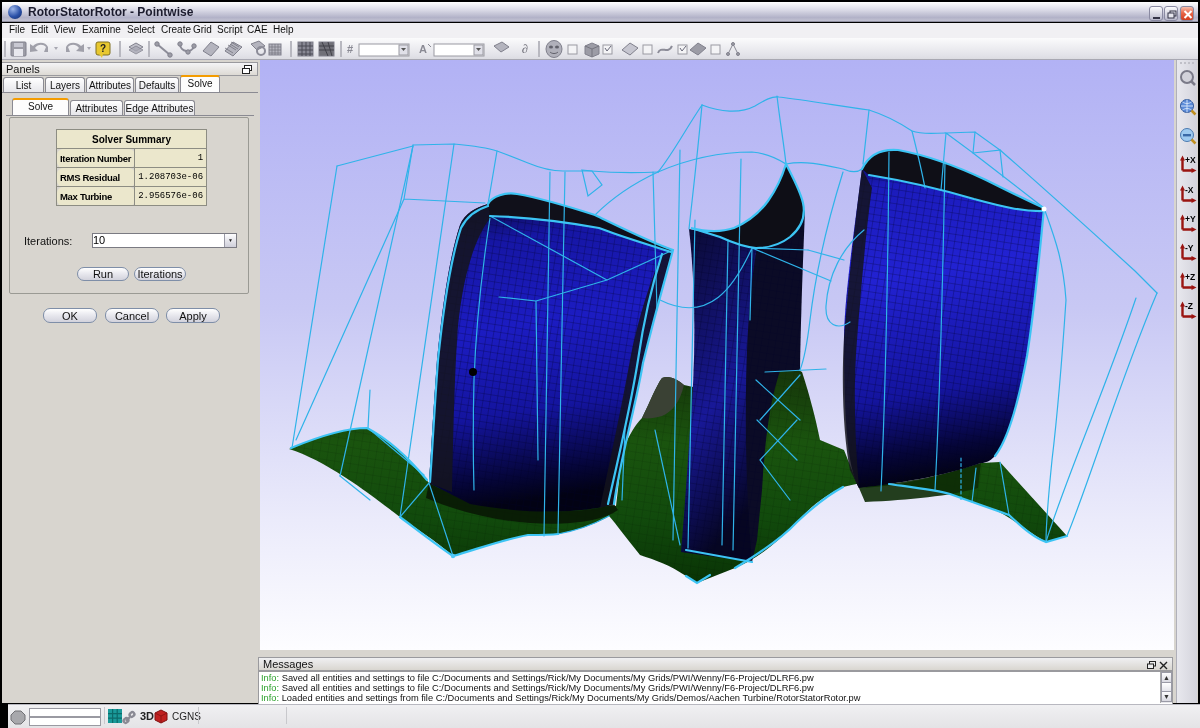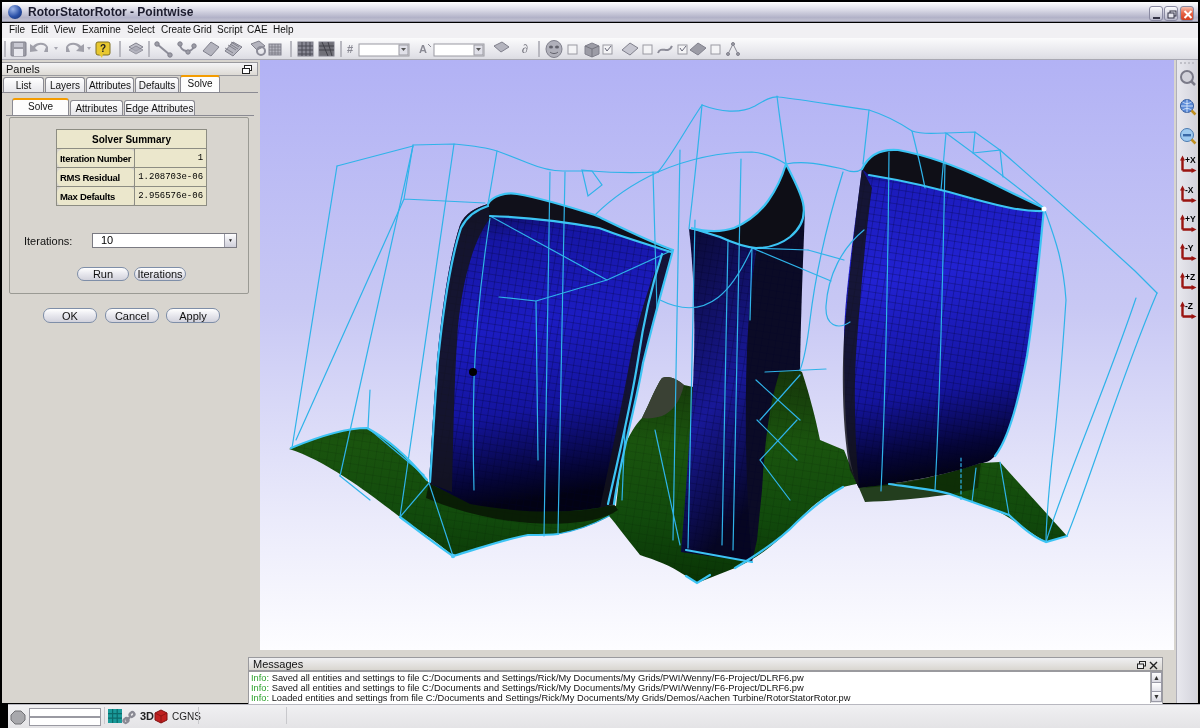--- a/index.html
+++ b/index.html
@@ -32,25 +32,25 @@
 .tab.active{background:#fdfdfd;border-top:2px solid #f49c00;height:17px;line-height:14px;z-index:3;}
 #tabline1{position:absolute;left:2px;top:92px;width:256px;height:1px;background:#8a8a92;}
 #tabline2{position:absolute;left:6px;top:115px;width:248px;height:1px;background:#8a8a92;}
 #groupbox{position:absolute;left:9px;top:117px;width:240px;height:177px;border:1px solid #9a9a94;border-radius:2px;}
 table#solver{position:absolute;left:56px;top:129px;border-collapse:collapse;font-size:10px;color:#000;table-layout:fixed;}
 table#solver td{border:1px solid #8d8d83;background:#ebe7cc;height:19px;padding:0 3px;white-space:nowrap;overflow:hidden;}
 td.hdr{font-weight:bold;text-align:center;}
 td.lbl{font-weight:bold;width:74px;font-size:9.5px;letter-spacing:-0.3px;border-radius:6px;}
 td.val{font-family:"Liberation Mono",monospace;font-size:9px;text-align:right;width:60px;}
 #iterlbl{position:absolute;left:24px;top:235px;font-size:11px;color:#111;}
-#iterbox{position:absolute;left:92px;top:233px;width:145px;height:15px;background:#fff;border:1px solid #7a7a82;font-size:11px;line-height:13px;padding-left:8px;color:#000;}
+#iterbox{position:absolute;left:92px;top:233px;width:145px;height:15px;background:#fff;border:1px solid #7a7a82;font-size:11px;line-height:13px;padding-left:0;color:#000;}
 #iterbtn{position:absolute;right:0px;top:0px;width:12px;height:13px;background:linear-gradient(#fdfdfe,#cfcfda);border-left:1px solid #9a9aa6;font-size:5px;text-align:center;line-height:12px;color:#222;}
 .btn{position:absolute;background:linear-gradient(#ffffff,#e9e9ef 45%,#d2d2dc);border:1px solid #7e8ea8;border-radius:7px;font-size:11px;color:#111;text-align:center;}
 
-#msgpanel{position:absolute;left:248px;top:656px;width:915px;height:48px;}
+#msgpanel{position:absolute;left:258px;top:656px;width:915px;height:48px;}
 #msghdr{position:absolute;left:0;top:1px;width:915px;height:14px;background:linear-gradient(#f0f0f2,#d9d6d0);border:1px solid #9a9a9e;font-size:11px;color:#111;}
 #msgbody{position:absolute;left:0;top:15px;width:915px;height:34px;background:#fff;border:1px solid #9a9a9e;font-size:9.3px;line-height:10.2px;white-space:nowrap;overflow:hidden;padding:1px 0 0 2px;color:#111;}
 .info{color:#2ca02c;}
 #msgscroll{position:absolute;right:1px;top:16px;width:12px;height:31px;background:#e8e8ec;border-left:1px solid #aaa;}
 .sbtn{position:absolute;left:0px;width:11px;height:11px;background:linear-gradient(#fcfcfd,#d8d8e0);border:1px solid #9a9aa6;font-size:7px;line-height:10px;text-align:center;color:#333;}
 
 #statusbar{position:absolute;left:8px;top:704px;width:1196px;height:28px;background:linear-gradient(#f0f0f2,#e2e1e4);border-top:1px solid #b8b8c0;font-size:11px;color:#111;}
 #vsep1{position:absolute;left:258px;top:60px;width:2px;height:590px;background:#d8d5cf;}
 </style></head>
 <body>
@@ -206,21 +206,21 @@
         </tr>
   <tr>
           <td class="lbl">Iteration Number</td>
           <td class="val">1</td>
         </tr>
   <tr>
           <td class="lbl">RMS Residual</td>
           <td class="val">1.208703e-06</td>
         </tr>
   <tr>
-          <td class="lbl">Max Defaults</td>
+          <td class="lbl">Max Turbine</td>
           <td class="val">2.956576e-06</td>
         </tr>
  </tbody>
     </table>
  <div id="iterlbl">Iterations:</div>
  <div id="iterbox">10<div id="iterbtn">▼</div></div>
  <div class="btn" style="left:77px;top:267px;width:52px;height:14px;line-height:13px;">Run</div>
  <div class="btn" style="left:134px;top:267px;width:52px;height:14px;line-height:13px;">Iterations</div>
  <div class="btn" style="left:43px;top:308px;width:54px;height:15px;line-height:14px;">OK</div>
  <div class="btn" style="left:105px;top:308px;width:54px;height:15px;line-height:14px;">Cancel</div>

